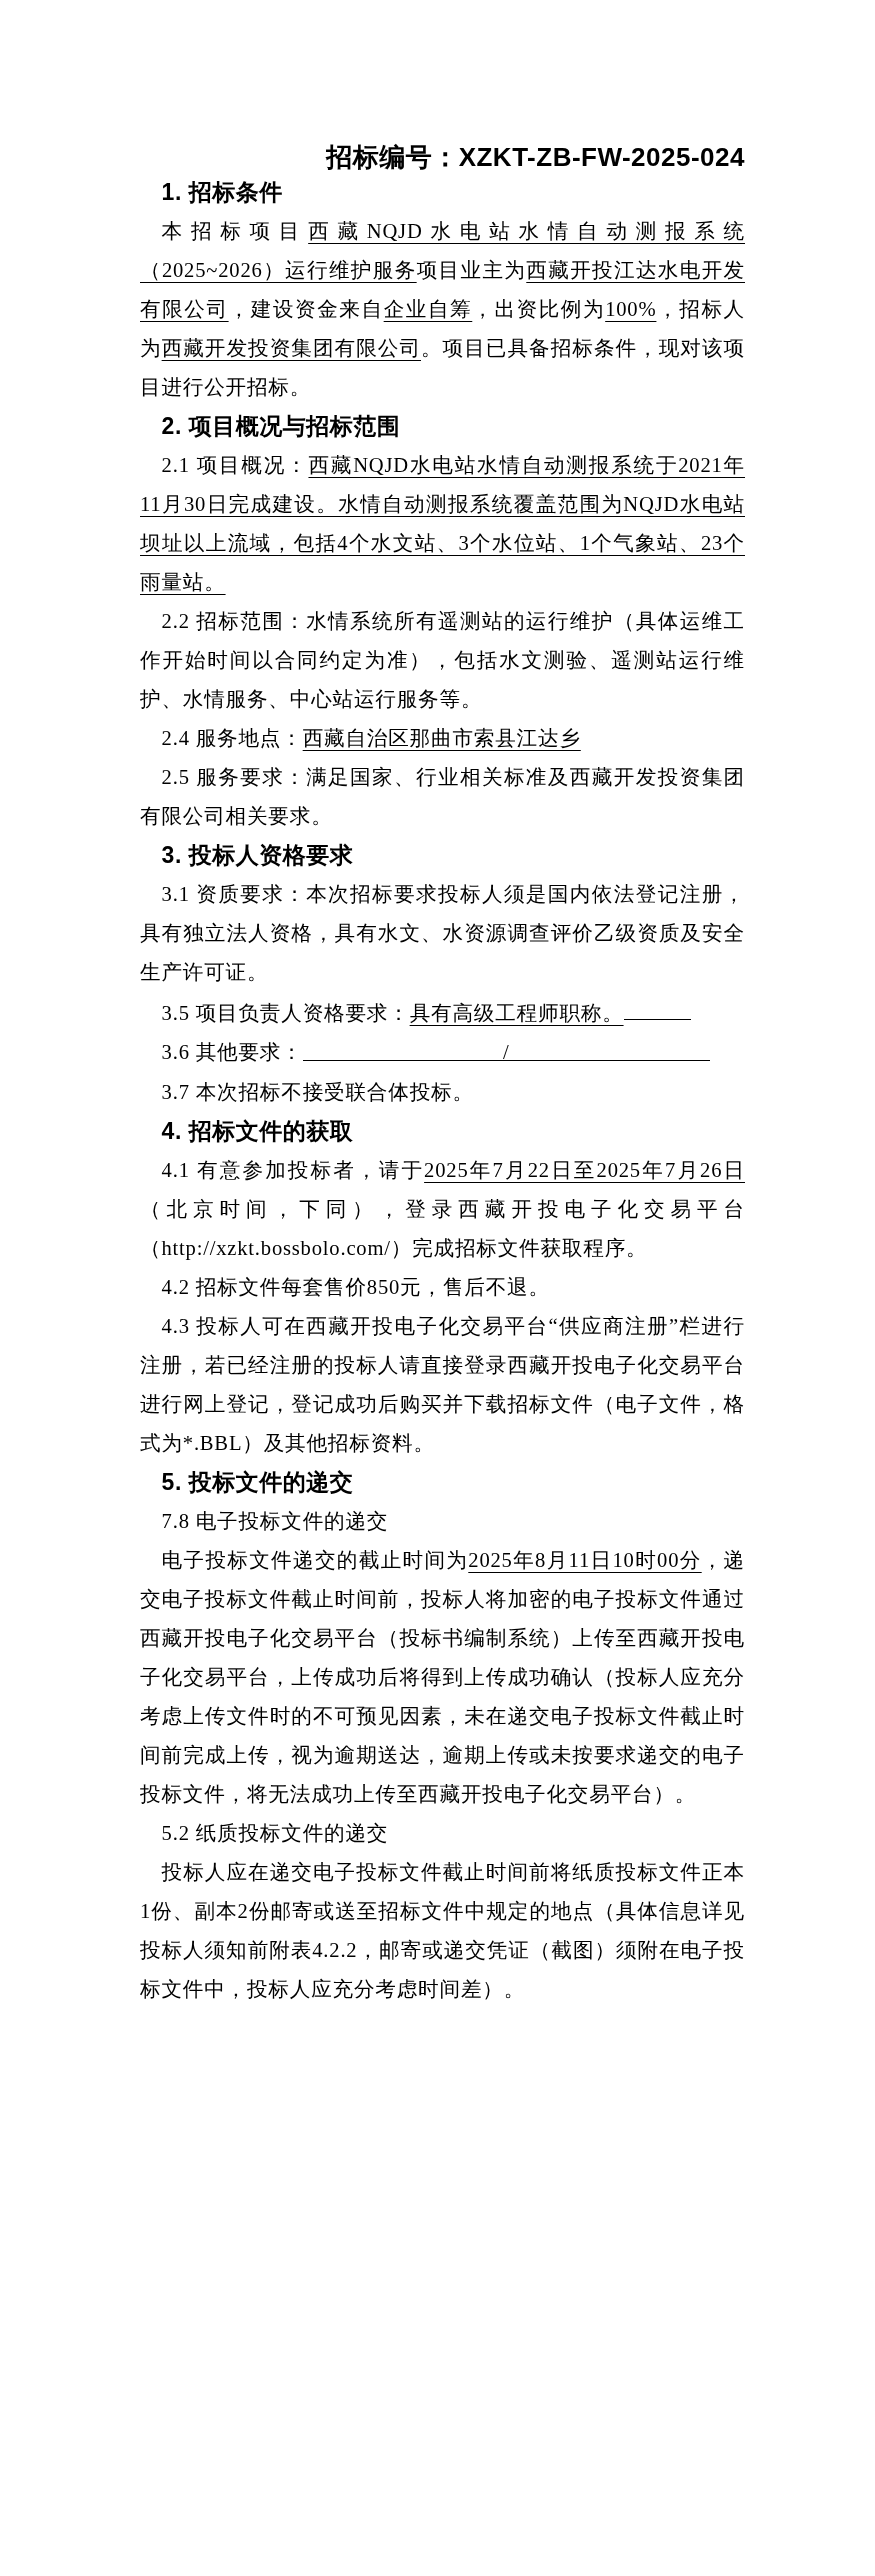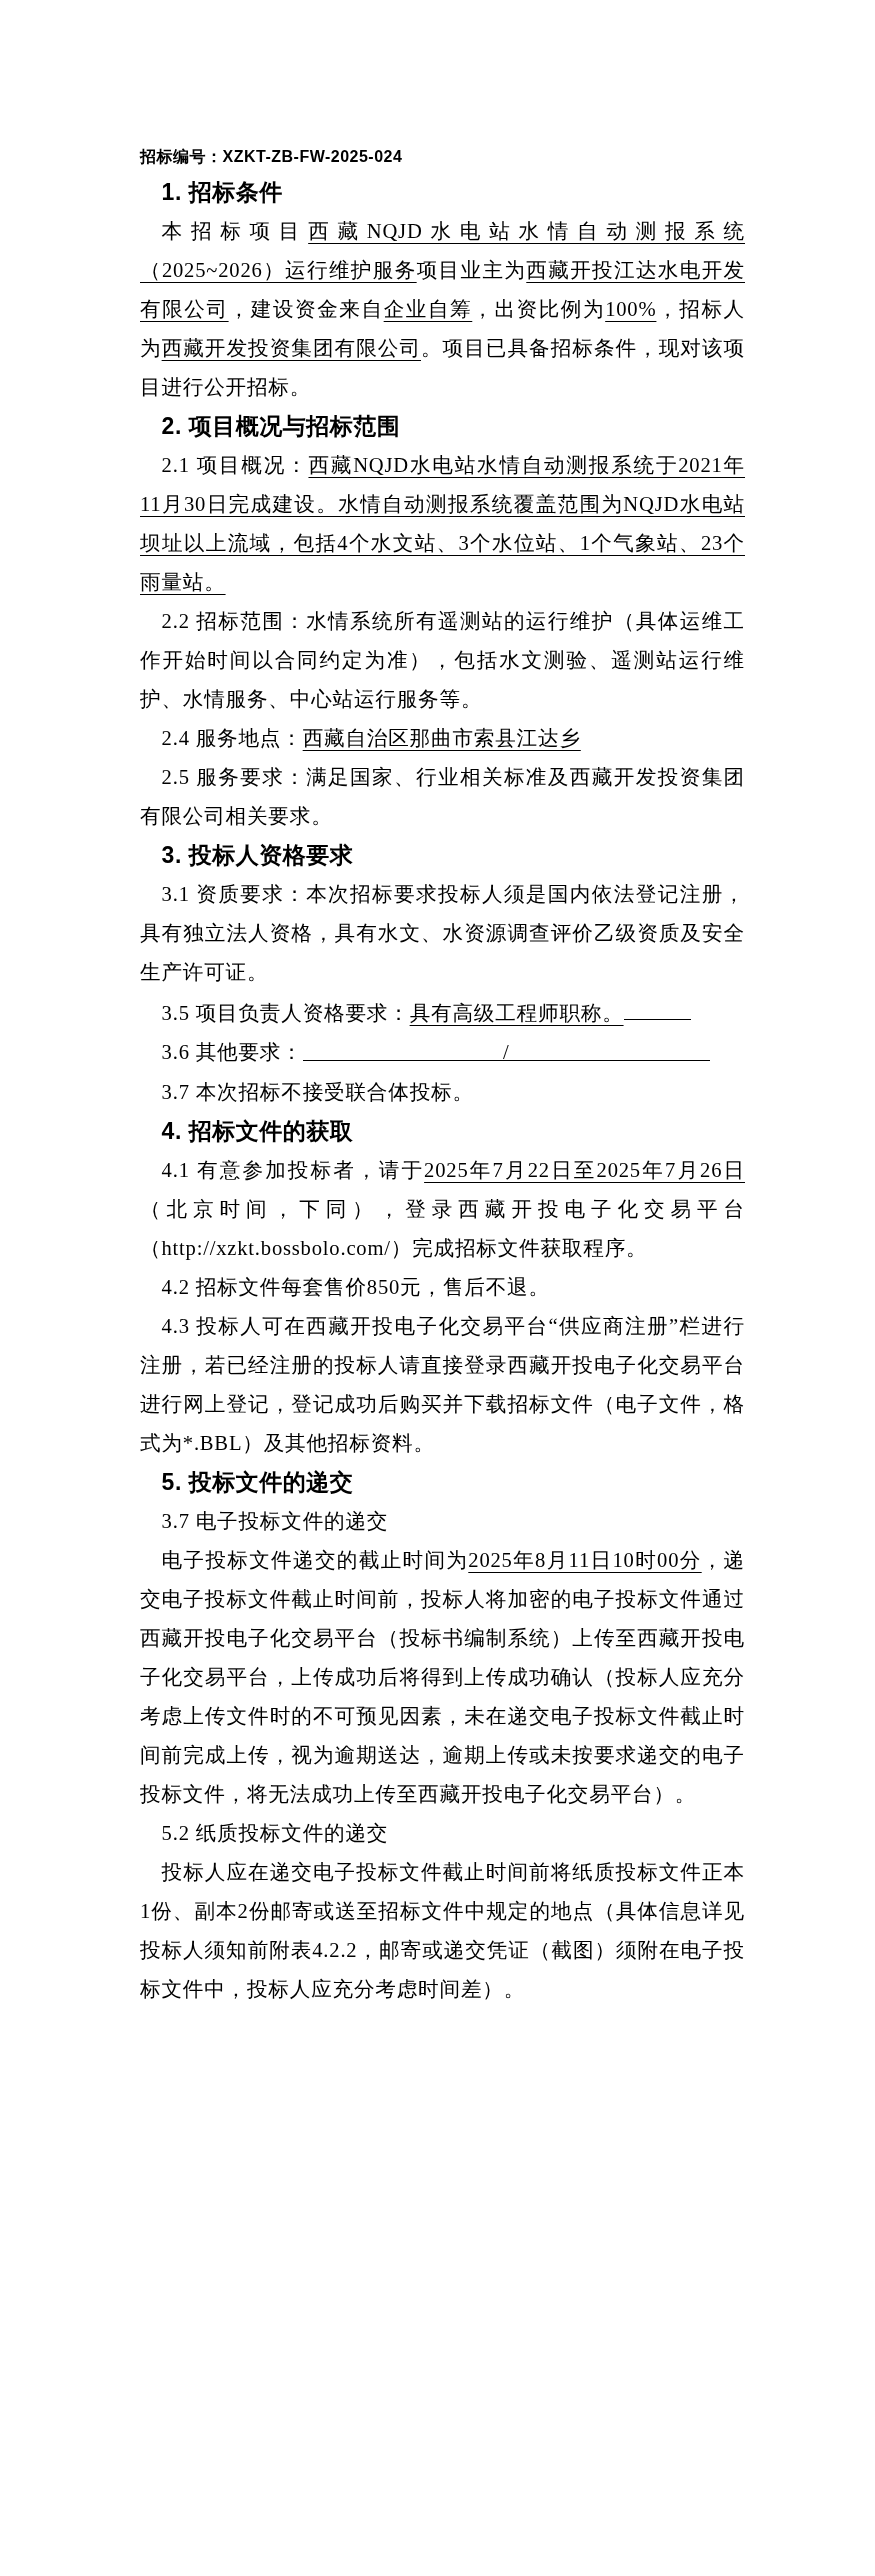--- a/index.html
+++ b/index.html
@@ -8,22 +8,22 @@
     position:relative; overflow:hidden;
     font-family:"Liberation Serif","DejaVu Serif",serif;
   }
   .doc { position:absolute; left:140px; top:132px; width:605px; }
   .title {
     text-align:center; font-family:"Liberation Sans","DejaVu Sans",sans-serif;
     font-weight:bold; font-size:28px; line-height:45px; letter-spacing:1px;
   }
   .title .tl { text-decoration:underline; text-underline-offset:6.2px; text-decoration-thickness:1.5px; }
   .tender-no {
-    text-align:left; font-family:"Liberation Sans","DejaVu Sans",sans-serif;
-    font-weight:bold; font-size:16px; line-height:32px; margin-top:9.3px; letter-spacing:0.5px;
+    text-align:right; font-family:"Liberation Sans","DejaVu Sans",sans-serif;
+    font-weight:bold; font-size:26px; line-height:32px; margin-top:9.3px; letter-spacing:0.5px;
   }
   .section { margin-top:0; }
   h2.sec {
     font-family:"Liberation Sans","DejaVu Sans",sans-serif; font-weight:bold;
     font-size:23px; line-height:39px; margin:0 0 0 21.6px; padding:0; letter-spacing:0.5px;
   }
   p.para {
     font-size:20.6px; line-height:39px; margin:0; text-indent:21.6px;
     text-align:justify; letter-spacing:0.8px;
   }
@@ -60,20 +60,20 @@
         <p class="para"><span>3.7 本次招标</span><span class="b">不接受</span><span>联合体投标。</span></p>
       </div>
       <div class="section">
         <h2 class="sec">4. 招标文件的获取</h2>
         <p class="para"><span>4.1 有意参加投标者，请于</span><span class="u">2025年7月22日至2025年7月26日</span><span>（北京时间，下同），登录西藏开投电子化交易平台（http://xzkt.bossbolo.com/）完成招标文件获取程序。</span></p>
         <p class="para"><span>4.2 招标文件每套售价850元，售后不退。</span></p>
         <p class="para"><span>4.3 投标人可在西藏开投电子化交易平台“供应商注册”栏进行注册，若已经注册的投标人请直接登录西藏开投电子化交易平台进行网上登记，登记成功后购买并下载招标文件（电子文件，格式为*.BBL）及其他招标资料。</span></p>
       </div>
       <div class="section">
         <h2 class="sec">5. 投标文件的递交</h2>
-        <p class="para"><span>3.7 电子投标文件的递交</span></p>
+        <p class="para"><span>7.8 电子投标文件的递交</span></p>
         <p class="para"><span>电子投标文件递交的截止时间为</span><span class="u">2025年8月11日10时00分</span><span>，递交电子投标文件截止时间前，投标人将加密的电子投标文件通过西藏开投电子化交易平台（投标书编制系统）上传至西藏开投电子化交易平台，上传成功后将得到上传成功确认（投标人应充分考虑上传文件时的不可预见因素，未在递交电子投标文件截止时间前完成上传，视为逾期送达，逾期上传或未按要求递交的电子投标文件，将无法成功上传至西藏开投电子化交易平台）。</span></p>
         <p class="para"><span>5.2 纸质投标文件的递交</span></p>
         <p class="para"><span>投标人应在递交电子投标文件截止时间前将纸质投标文件正本1份、副本2份邮寄或送至招标文件中规定的地点（具体信息详见投标人须知前附表4.2.2，邮寄或递交凭证（截图）须附在电子投标文件中，投标人应充分考虑时间差）。</span></p>
       </div>
     </div>
 </div>
 
 
 </body></html>

